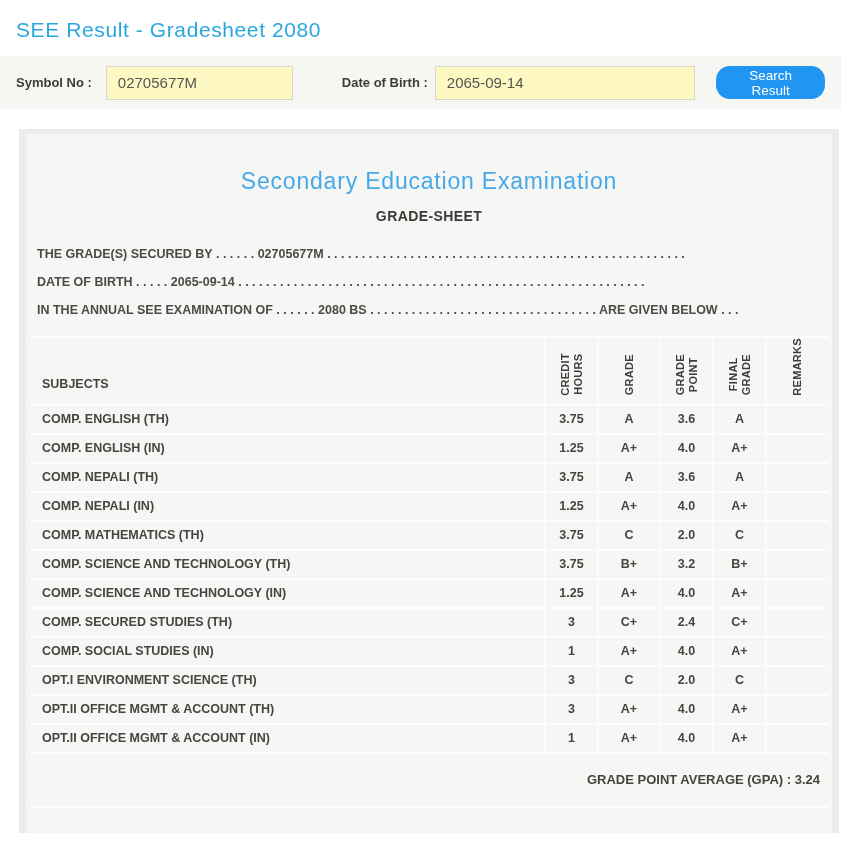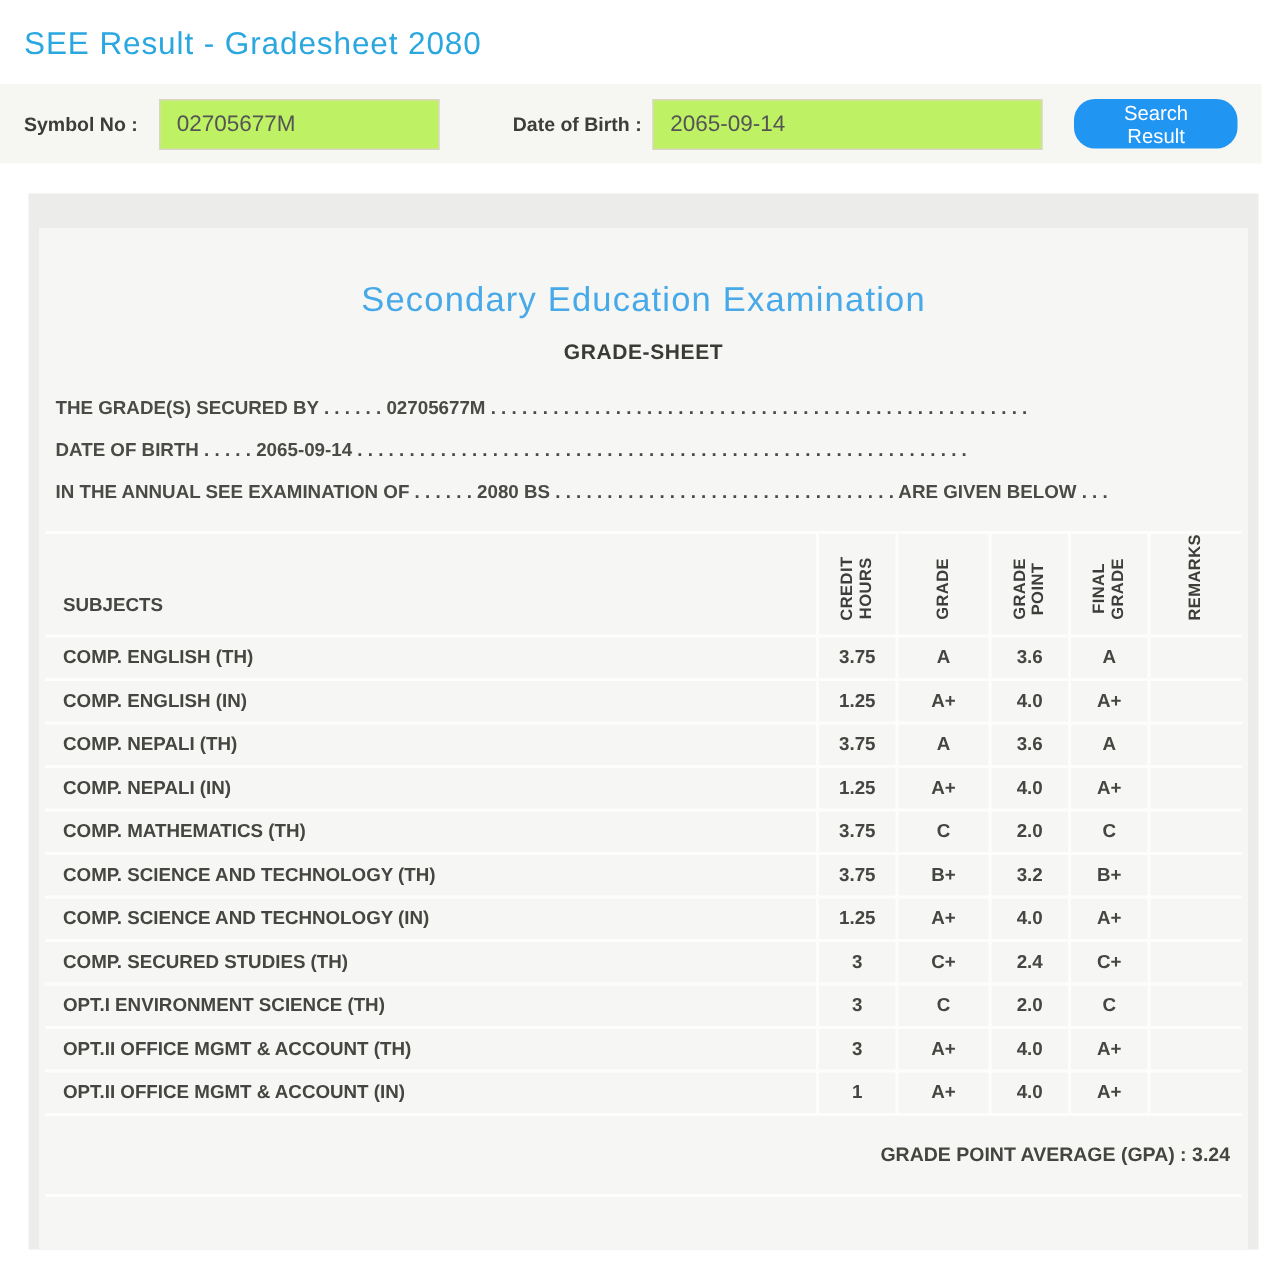--- a/index.html
+++ b/index.html
@@ -26,21 +26,21 @@
   }
   .searchbar label {
     font-size: 13px;
     font-weight: 700;
     color: #3c3c3a;
     white-space: nowrap;
   }
   .searchbar input {
     height: 34px;
     border: 1px solid #d9d6c4;
-    background: #bef264;
+    background: #fef9c3;
     font-family: "Liberation Sans", sans-serif;
     font-size: 15px;
     color: #555;
     padding: 0 11px;
     outline: none;
   }
   .input-symbol { width: 187px; margin-left: 14px; }
   .label-dob   { margin-left: 49px; }
   .input-dob   { width: 273px; margin-left: 7px; }
   .search-btn {
@@ -53,21 +53,21 @@
     border-radius: 14px;
     font-family: "Liberation Sans", sans-serif;
     font-size: 13.5px;
     cursor: pointer;
   }
 
   
   .panel-outer {
     margin: 20px 10px 0 19px;
     background: #ececea;
-    padding: 23px 7px 0 7px;
+    padding: 5px 7px 0 7px;
     height: 704px;
   }
   .panel-inner {
     background: #f6f6f4;
     height: 100%;
     padding-top: 34px;
     overflow: hidden;
   }
 
   .sheet-title {
@@ -269,20 +269,28 @@
 
   <tr>
     <td class="sub">COMP. SECURED STUDIES (TH)</td>
     <td class="val">3</td>
     <td class="val">C+</td>
     <td class="val">2.4</td>
     <td class="val">C+</td>
     <td class="val"></td>
   </tr>
 
+  <tr>
+    <td class="sub">COMP. SOCIAL STUDIES (IN)</td>
+    <td class="val">1</td>
+    <td class="val">A+</td>
+    <td class="val">4.0</td>
+    <td class="val">A+</td>
+    <td class="val"></td>
+  </tr>
 
   <tr>
     <td class="sub">OPT.I ENVIRONMENT SCIENCE (TH)</td>
     <td class="val">3</td>
     <td class="val">C</td>
     <td class="val">2.0</td>
     <td class="val">C</td>
     <td class="val"></td>
   </tr>
 

